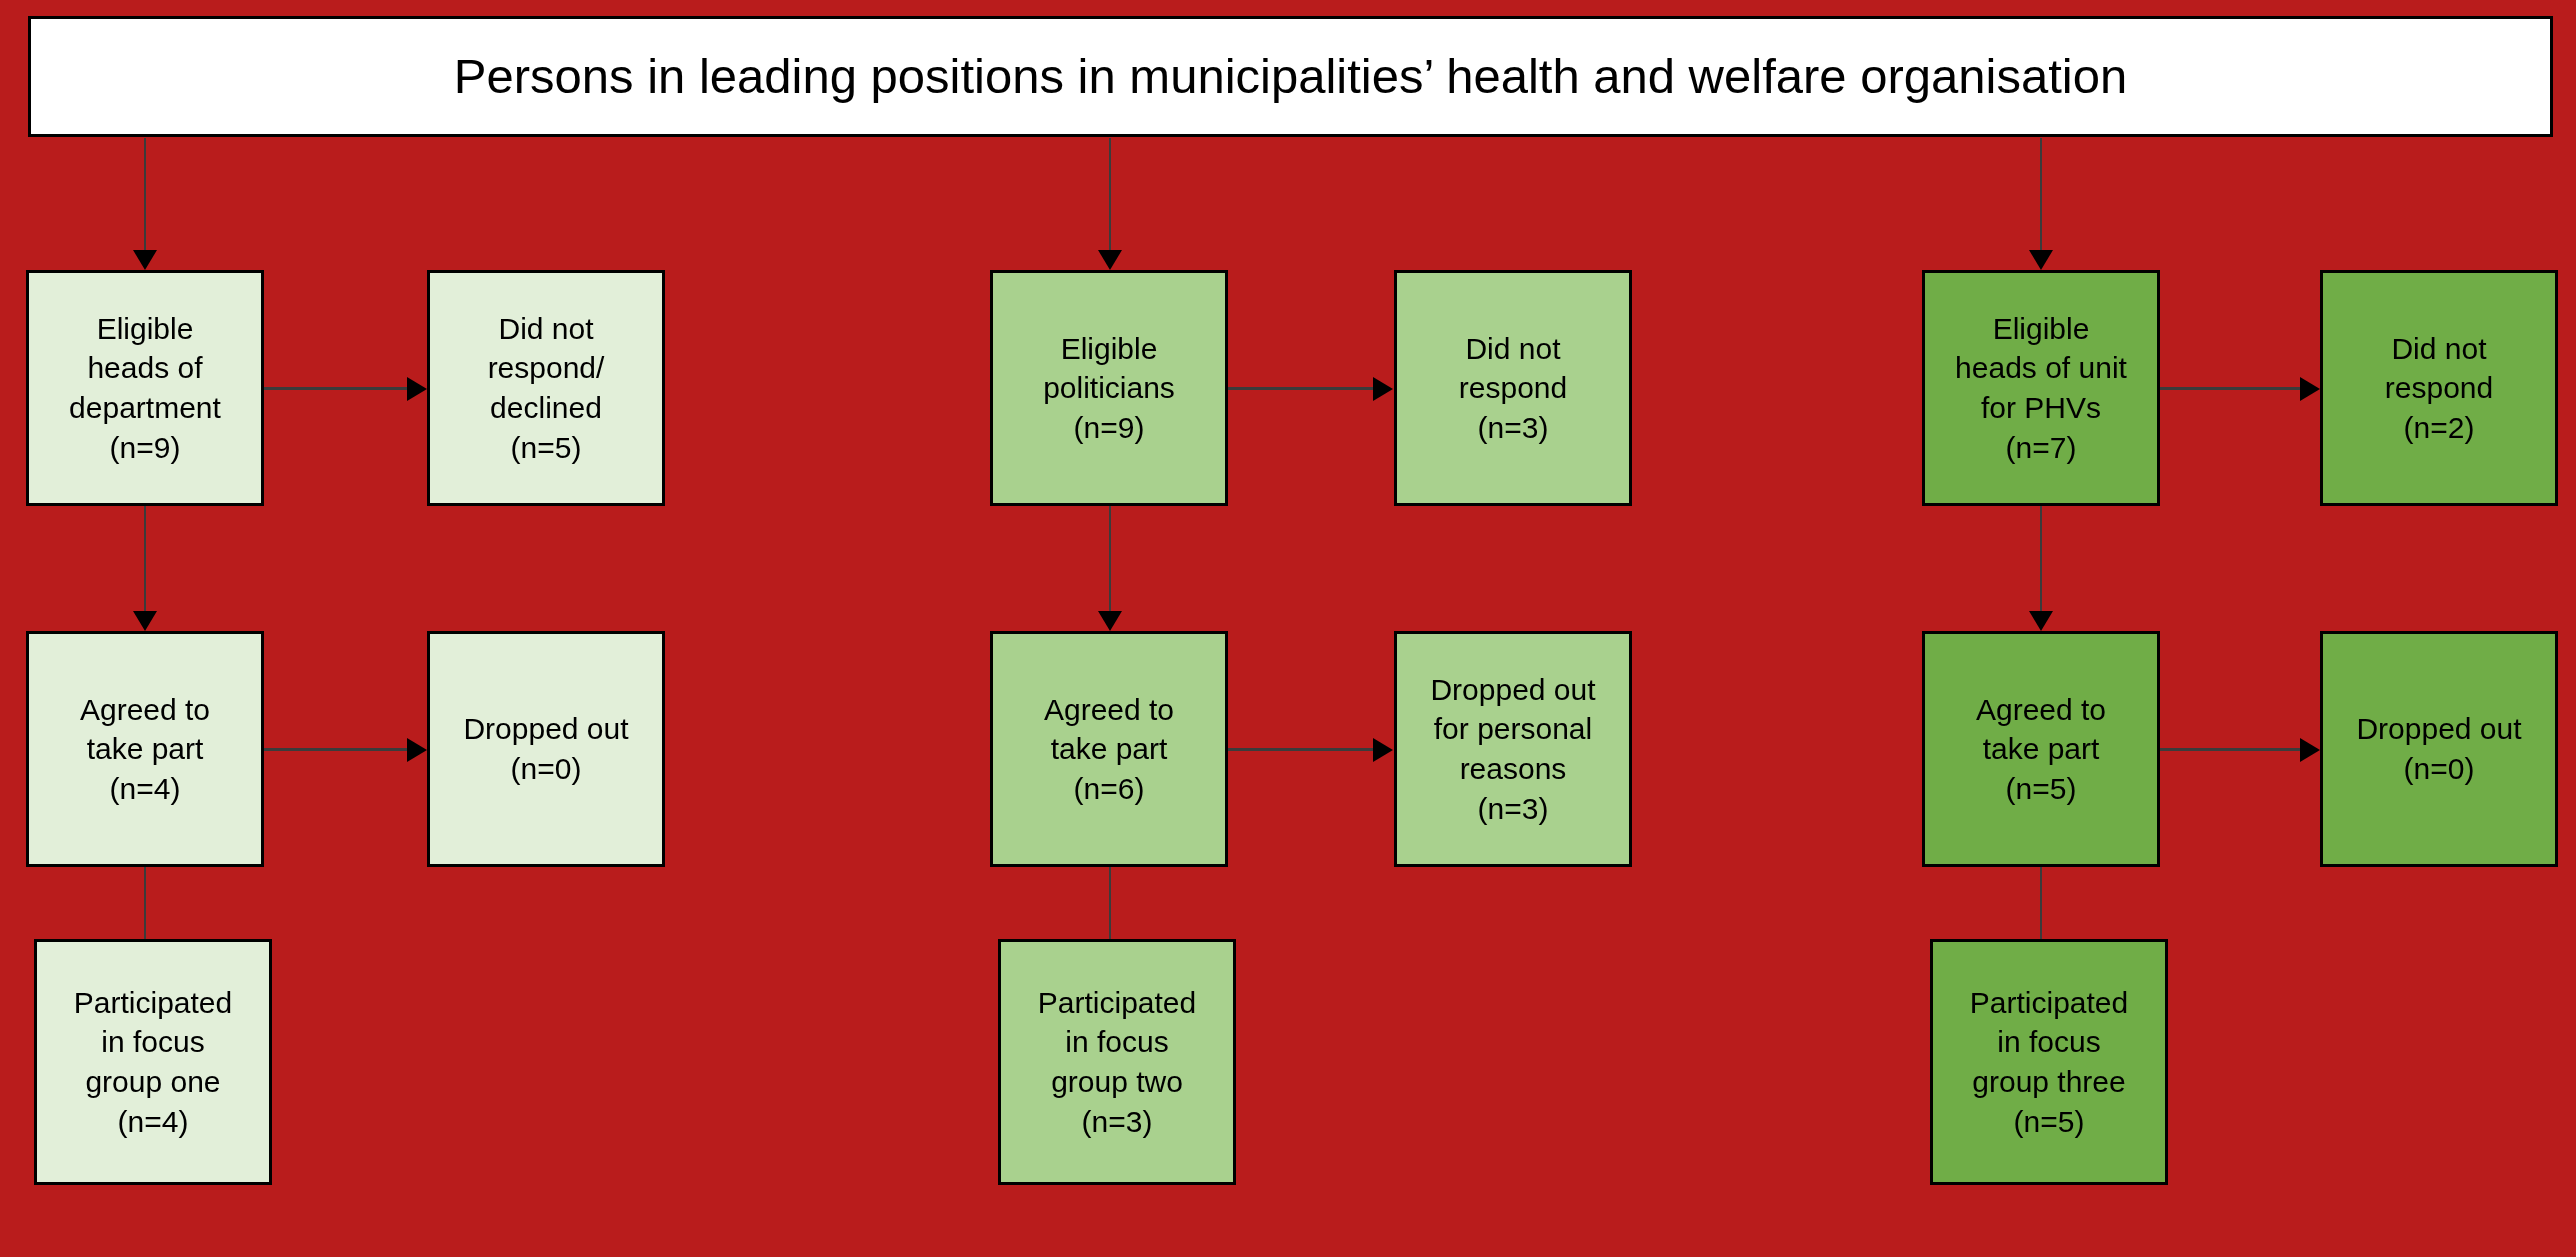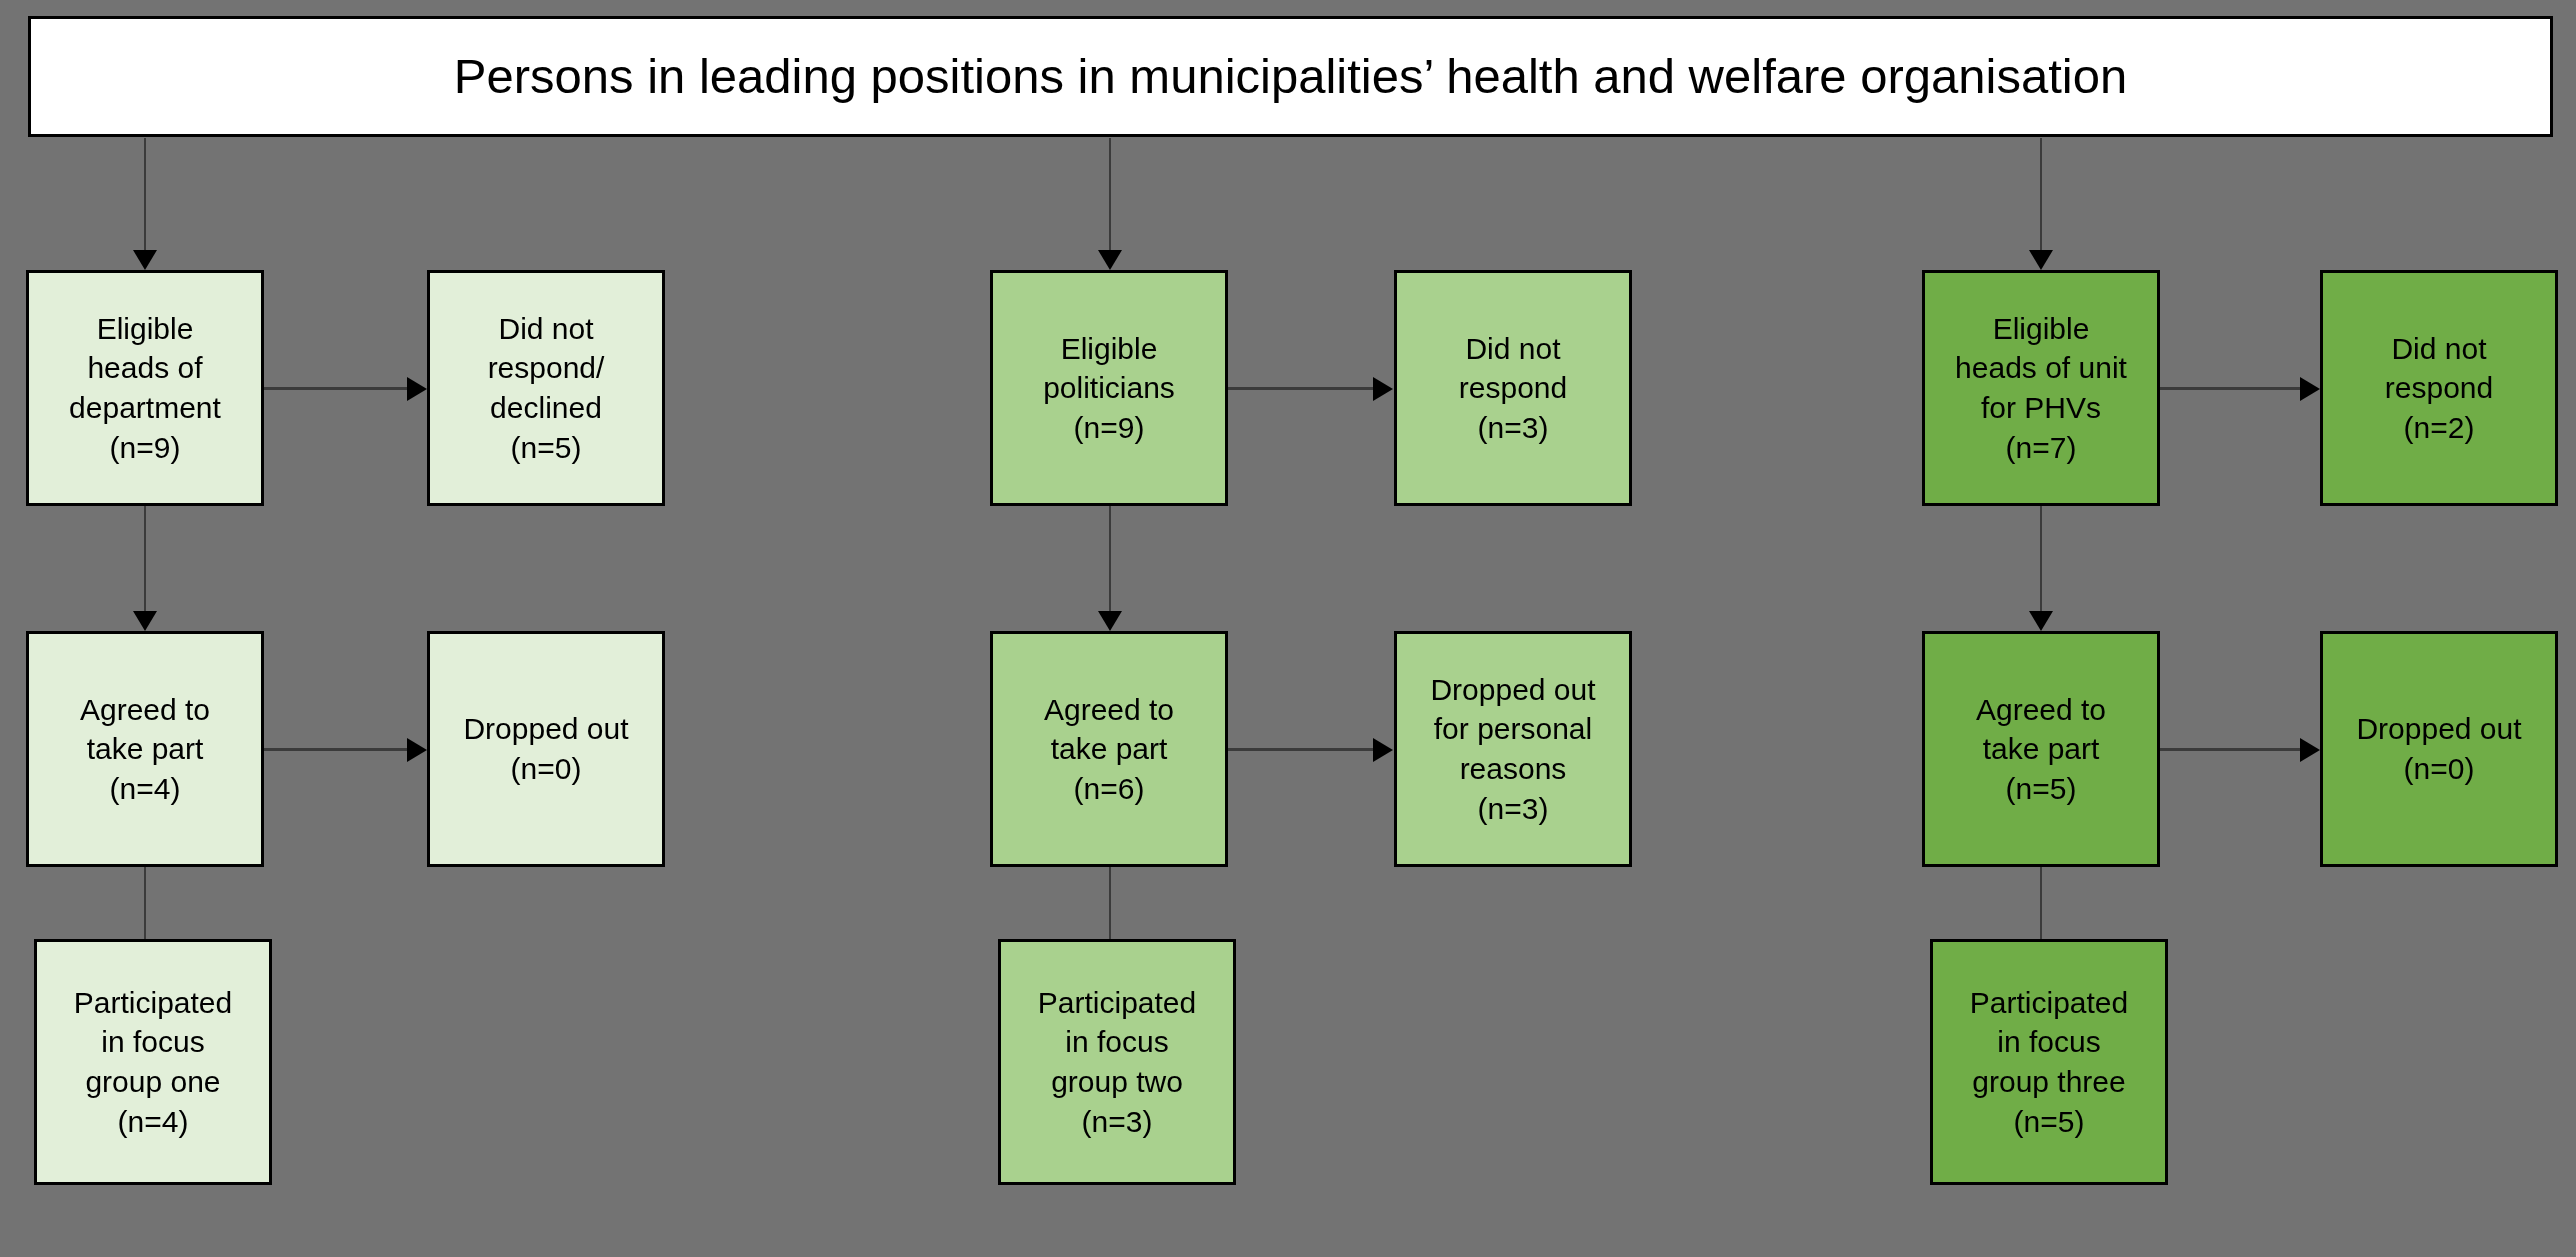--- a/index.html
+++ b/index.html
@@ -6,21 +6,21 @@
     margin: 0;
     padding: 0;
     background: #ffffff;
     font-family: "Liberation Sans", "DejaVu Sans", sans-serif;
     color: #000000;
   }
   #canvas {
     position: relative;
     width: 2576px;
     height: 1257px;
-    background: #737373;
+    background: #b91c1c;
     overflow: hidden;
   }
   
   .title-box {
     position: absolute;
     left: 28px; top: 16px;
     width: 2525px; height: 121px;
     box-sizing: border-box;
     border: 3.2px solid #000000;
     background: #ffffff;

